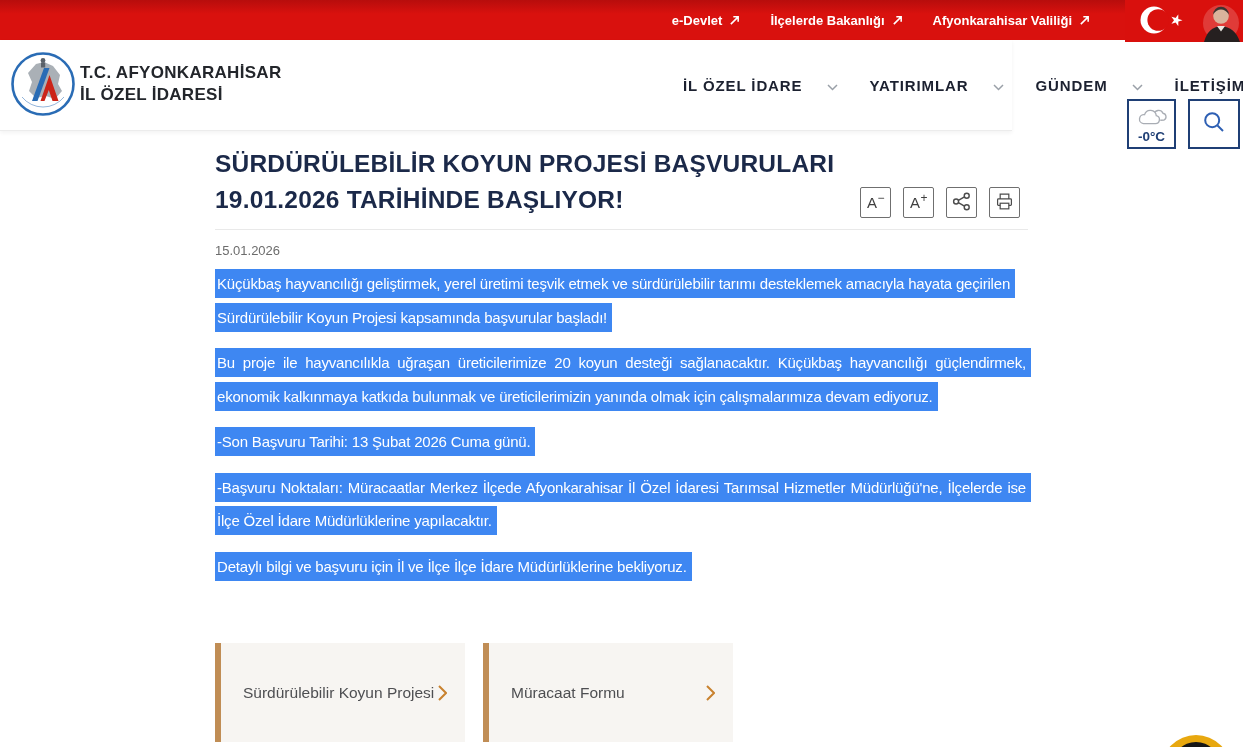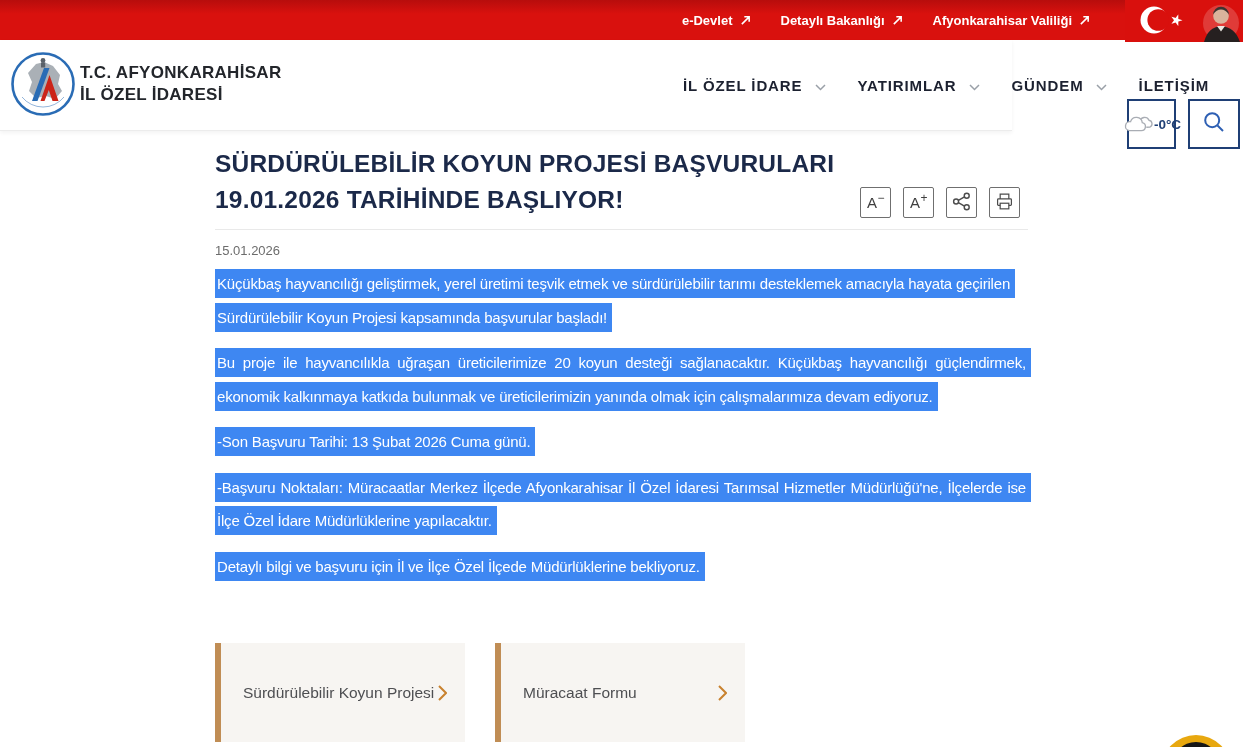--- a/index.html
+++ b/index.html
@@ -17,24 +17,24 @@
   
   .flag { position:absolute; right:0; top:0; width:118px; height:42px; overflow:hidden; }
 
   
   .header { position:absolute; left:0; top:40px; width:1012px; height:91px; background:#fff;
             border-bottom:1px solid #ececec; box-shadow:0 2px 4px rgba(0,0,0,0.05); }
   .logo { position:absolute; left:10px; top:11px; width:66px; height:66px; cursor:pointer; }
   .org-title { position:absolute; left:80px; top:22px; font-size:17px; font-weight:700; color:#23262b;
                line-height:22px; letter-spacing:0.3px; }
   .nav { position:absolute; left:683px; top:0; height:91px; display:flex; align-items:center; gap:32px; }
-  .nav-item { display:flex; align-items:center; gap:12px; font-size:15px; font-weight:700; color:#1c2130;
+  .nav-item { display:flex; align-items:center; gap:24px; font-size:15px; font-weight:700; color:#1c2130;
               letter-spacing:0.9px; cursor:pointer; white-space:nowrap; }
   .iconbox { position:absolute; top:59px; border:2px solid #1f3f75; background:#fff; display:flex;
-             flex-direction:row; align-items:center; justify-content:center; cursor:pointer; }
+             flex-direction:column; align-items:center; justify-content:center; cursor:pointer; }
   .weather-box { left:1127px; width:49px; height:50px; padding-top:2px; }
   .weather-temp { font-size:13.5px; font-weight:600; color:#1f3f75; margin-top:-1px; }
   .search-box { left:1188px; width:52px; height:50px; }
 
   
   .article-title { position:absolute; left:215px; top:146px; width:680px; font-size:24.5px; font-weight:700;
                    color:#1b2949; line-height:36px; letter-spacing:0.2px; }
   .toolbar { position:absolute; left:860px; top:187px; display:flex; gap:12px; }
   .tool-btn { width:31px; height:31px; border:1px solid #6f6f6f; border-radius:2px; background:#fff;
               display:flex; align-items:center; justify-content:center; cursor:pointer;
@@ -43,21 +43,21 @@
   .title-divider { position:absolute; left:215px; top:229px; width:813px; height:1px; background:#e9e9e9; }
   .article-date { position:absolute; left:215px; top:243px; font-size:13px; color:#6c6c6c; }
 
   .paragraphs { position:absolute; left:215px; top:267px; width:816px; }
   .paragraphs p { font-size:15px; line-height:33.5px; letter-spacing:-0.2px; color:#333; margin:0 0 12px 0; }
   .paragraphs p.justify { text-align:justify; }
   .hl { background:#3e87f2; color:#fff; padding:6px 5px 6px 2px;
         -webkit-box-decoration-break:clone; box-decoration-break:clone; }
 
   
-  .cards { position:absolute; left:215px; top:643px; display:flex; gap:30px;align-items:flex-end; }
+  .cards { position:absolute; left:215px; top:643px; display:flex; gap:18px;align-items:flex-end; }
   .card { width:250px; height:99px; background:#f7f5f2; border-left:6px solid #c08d55;
           display:flex; align-items:center; padding:0 18px 0 22px; cursor:pointer; }
   .card-label { flex:1; font-size:15.5px; color:#4e4f52; line-height:24px; }
   .card-chevron { display:flex; align-items:center; }
 
   
   .access-btn { position:absolute; right:12px; bottom:-58px; width:70px; height:70px; border-radius:50%;
                 background:#e8a80f; cursor:pointer; }
   .access-btn .inner { position:absolute; left:11px; top:7px; width:48px; height:48px; border-radius:50%;
                        background:#161616; }
@@ -71,21 +71,21 @@
     <div class="topbar-links">
       <a class="topbar-link">
         <span>e-Devlet</span>
         <span class="ext-arrow">
           <svg width="11" height="11" viewBox="0 0 12 12">
               <path d="M2 10 L10 2 M4.7 2 H10 V7.3" stroke="#fff" stroke-width="1.7" fill="none"></path>
             </svg>
         </span>
       </a>
       <a class="topbar-link">
-        <span>Detaylı Bakanlığı</span>
+        <span>İlçelerde Bakanlığı</span>
         <span class="ext-arrow">
           <svg width="11" height="11" viewBox="0 0 12 12">
               <path d="M2 10 L10 2 M4.7 2 H10 V7.3" stroke="#fff" stroke-width="1.7" fill="none"></path>
             </svg>
         </span>
       </a>
       <a class="topbar-link">
         <span>Afyonkarahisar Valiliği</span>
         <span class="ext-arrow">
           <svg width="11" height="11" viewBox="0 0 12 12">
@@ -210,21 +210,21 @@
   </div>
 
   <div class="title-divider"></div>
   <div class="article-date">15.01.2026</div>
 
   <div class="paragraphs">
     <p><span class="hl">Küçükbaş hayvancılığı geliştirmek, yerel üretimi teşvik etmek ve sürdürülebilir tarımı desteklemek amacıyla hayata geçirilen Sürdürülebilir Koyun Projesi kapsamında başvurular başladı!</span></p>
     <p class="justify"><span class="hl">Bu proje ile hayvancılıkla uğraşan üreticilerimize 20 koyun desteği sağlanacaktır. Küçükbaş hayvancılığı güçlendirmek, ekonomik kalkınmaya katkıda bulunmak ve üreticilerimizin yanında olmak için çalışmalarımıza devam ediyoruz.</span></p>
     <p><span class="hl">-Son Başvuru Tarihi: 13 Şubat 2026 Cuma günü.</span></p>
     <p class="justify"><span class="hl">-Başvuru Noktaları: Müracaatlar Merkez İlçede Afyonkarahisar İl Özel İdaresi Tarımsal Hizmetler Müdürlüğü'ne,  İlçelerde ise İlçe Özel İdare Müdürlüklerine yapılacaktır.</span></p>
-    <p><span class="hl">Detaylı bilgi ve başvuru için İl ve İlçe Özel İlçede Müdürlüklerine bekliyoruz.</span></p>
+    <p><span class="hl">Detaylı bilgi ve başvuru için İl ve İlçe İlçe İdare Müdürlüklerine bekliyoruz.</span></p>
   </div>
 
   <div class="cards">
     <a class="card">
       <span class="card-label">Sürdürülebilir Koyun Projesi</span>
       <span class="card-chevron">
         <svg width="9" height="16" viewBox="0 0 9 16">
             <path d="M1 1 L8 8 L1 15" stroke="#c9822f" stroke-width="2" fill="none"></path>
           </svg>
       </span>

